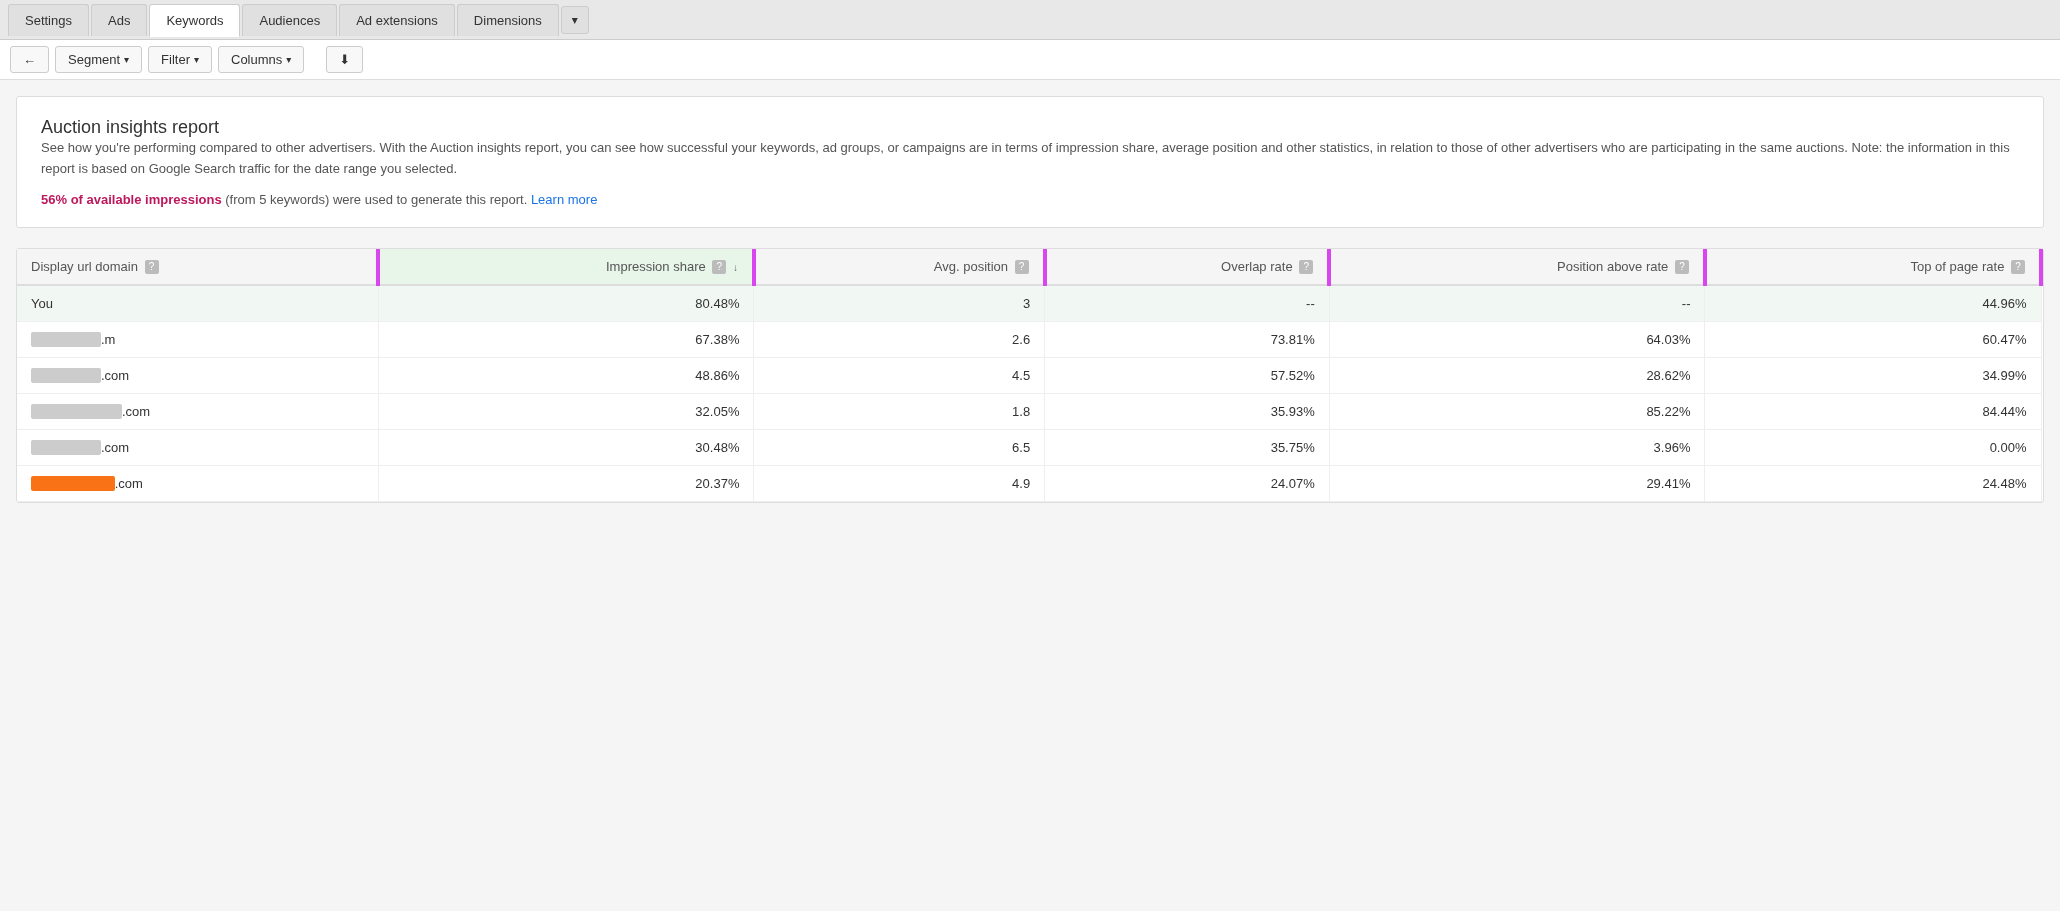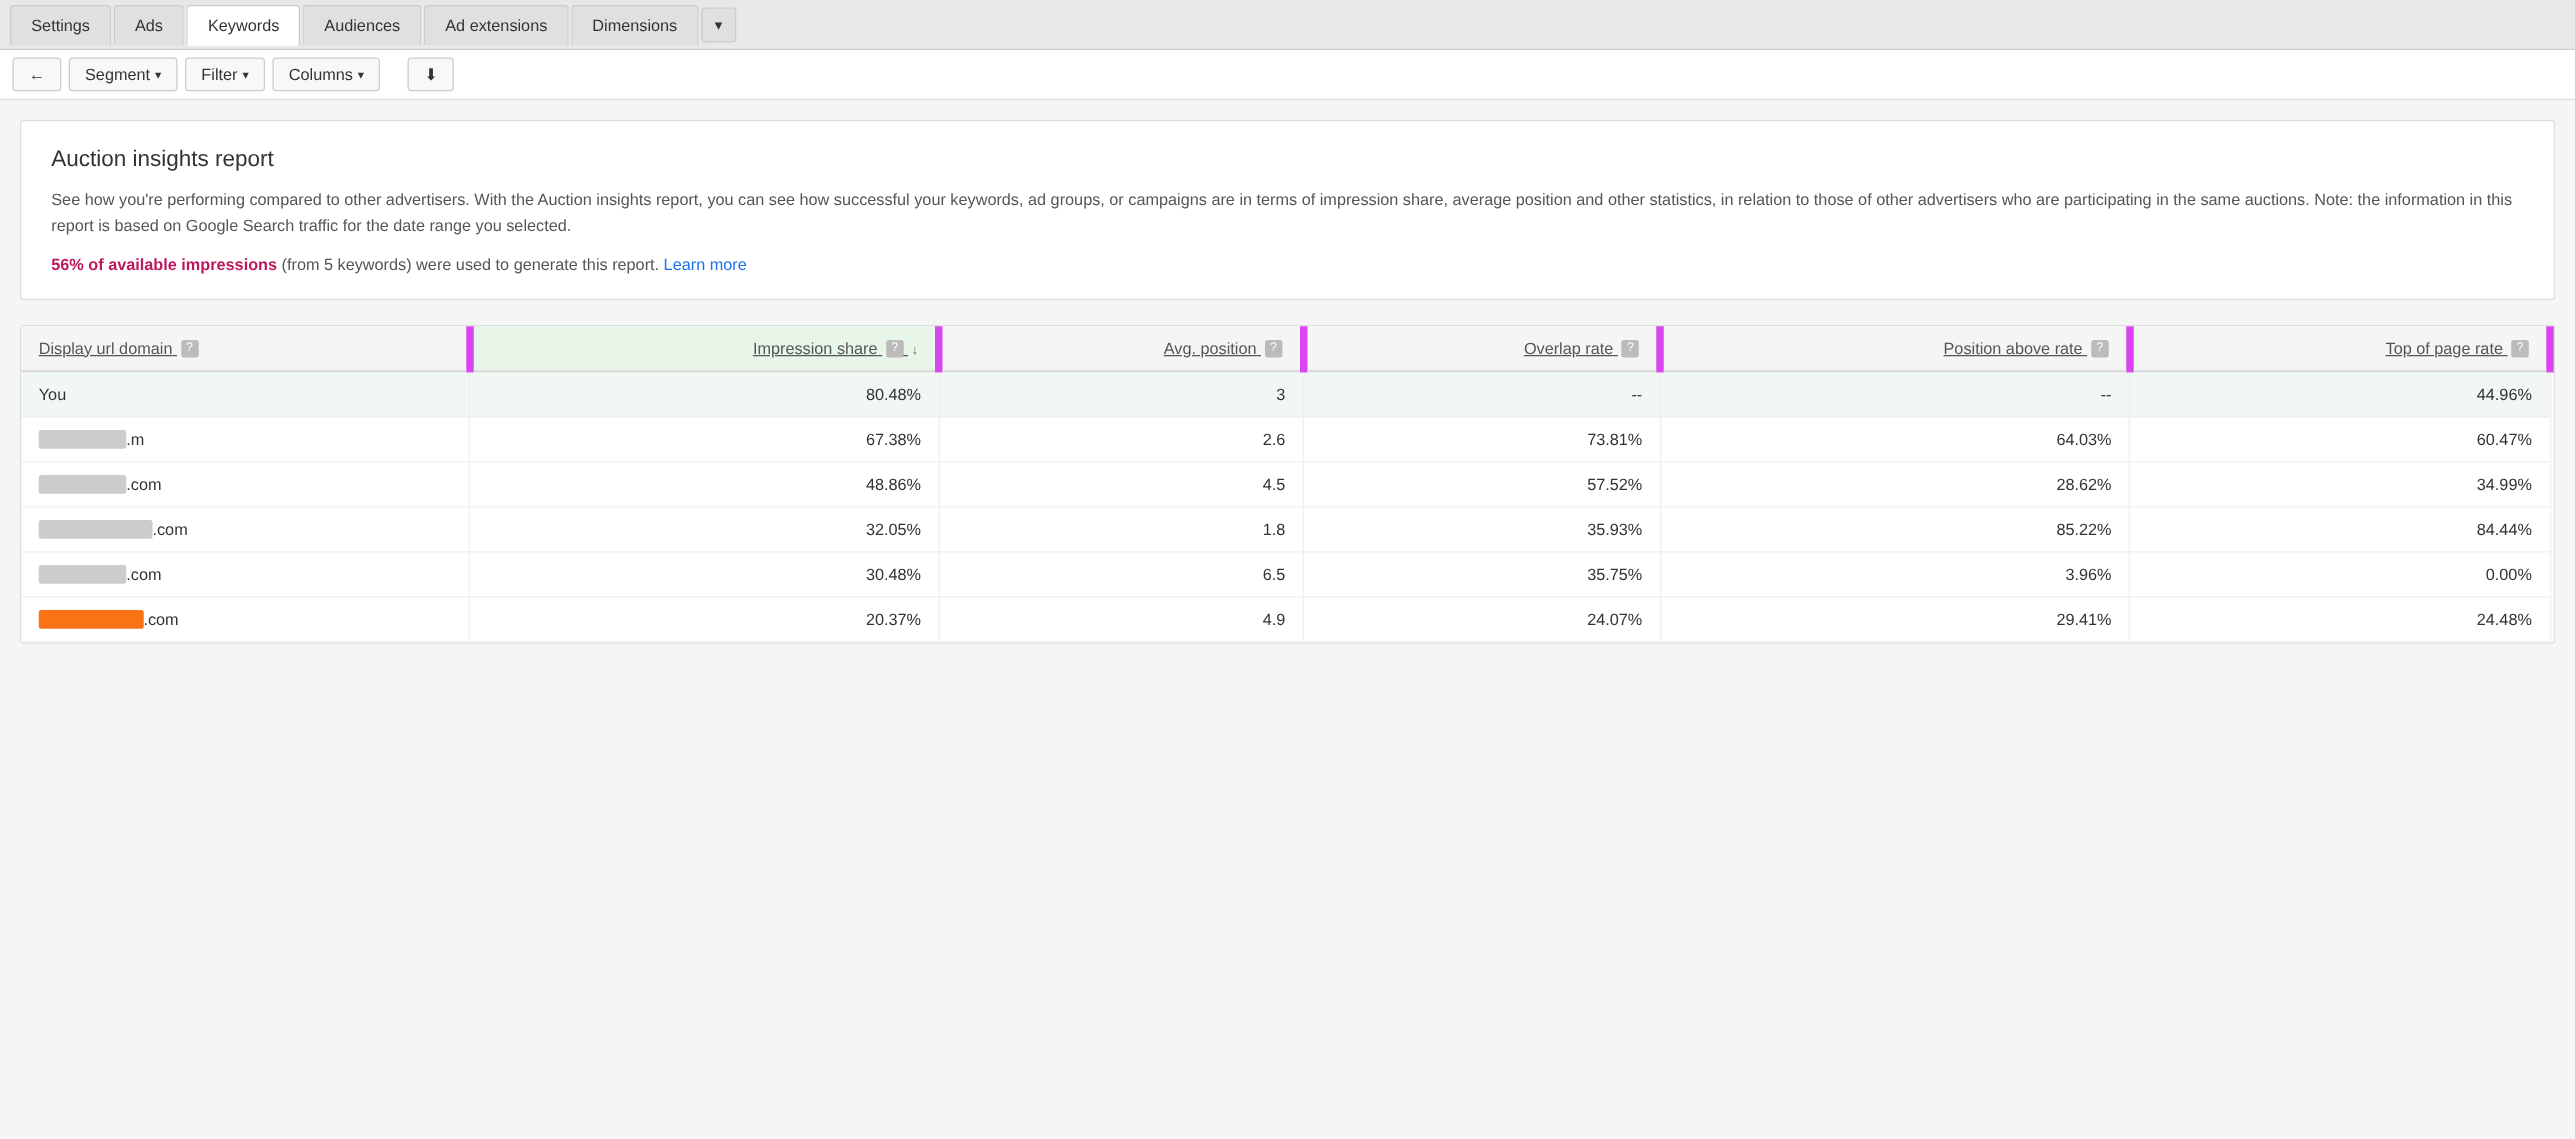--- a/index.html
+++ b/index.html
@@ -82,21 +82,20 @@
     .info-panel {
       background: #fff;
       border: 1px solid #ddd;
       border-radius: 3px;
       padding: 20px 24px;
       margin-bottom: 20px;
     }
     .info-panel h2 {
       font-size: 18px;
       font-weight: normal;
-      margin-bottom: 12px;
       color: #333;
     }
     .info-panel p {
       font-size: 13px;
       line-height: 1.6;
       color: #555;
       margin-bottom: 12px;
     }
     .info-panel .impressions-note {
       font-size: 13px;
@@ -124,23 +123,22 @@
     }
     thead tr {
       background: #f5f5f5;
       border-bottom: 2px solid #ddd;
     }
     thead th {
       padding: 10px 14px;
       text-align: right;
       font-weight: normal;
       color: #555;
-      border-right: 6px solid #d946ef;
+      border-right: 4px solid #d946ef;
       white-space: nowrap;
-      text-decoration: underline;
     }
     thead th:first-child {
       text-align: left;
     }
     thead th.sorted {
       background: #e8f5e9;
     }
     .help-icon {
       display: inline-block;
       width: 14px;

